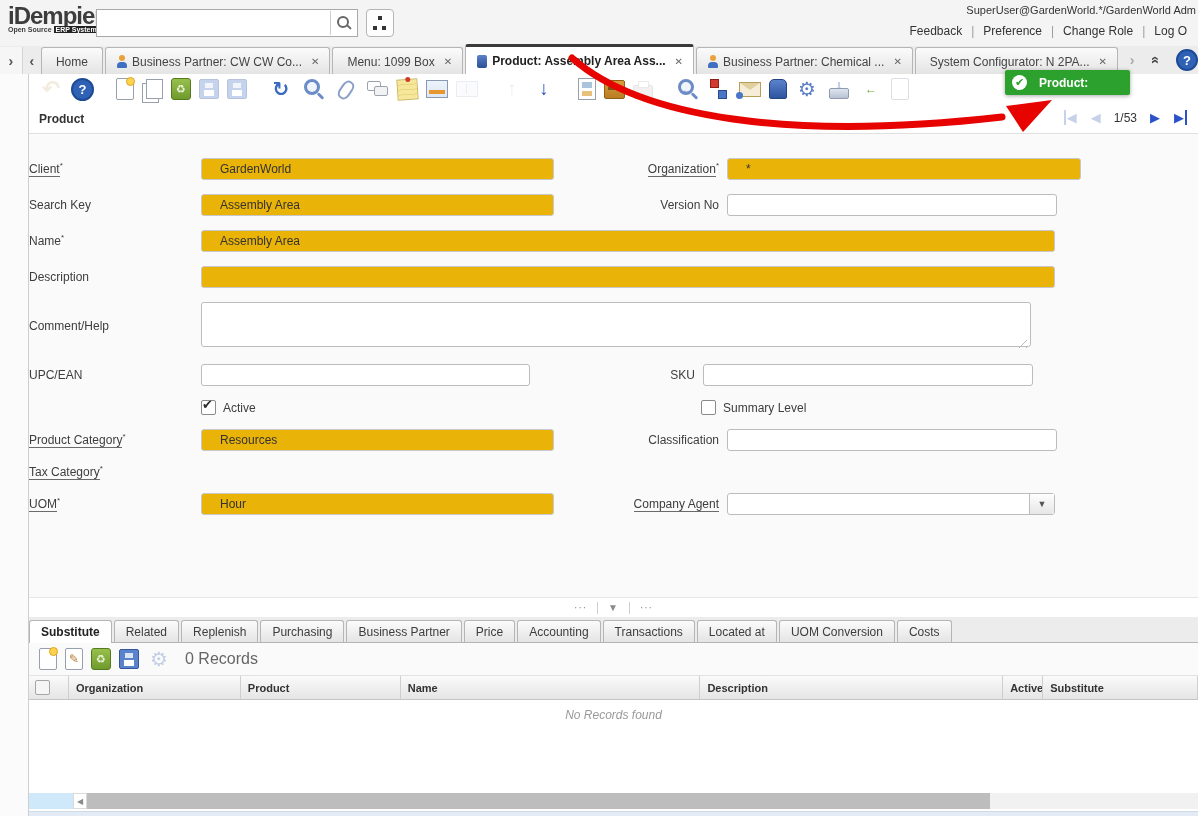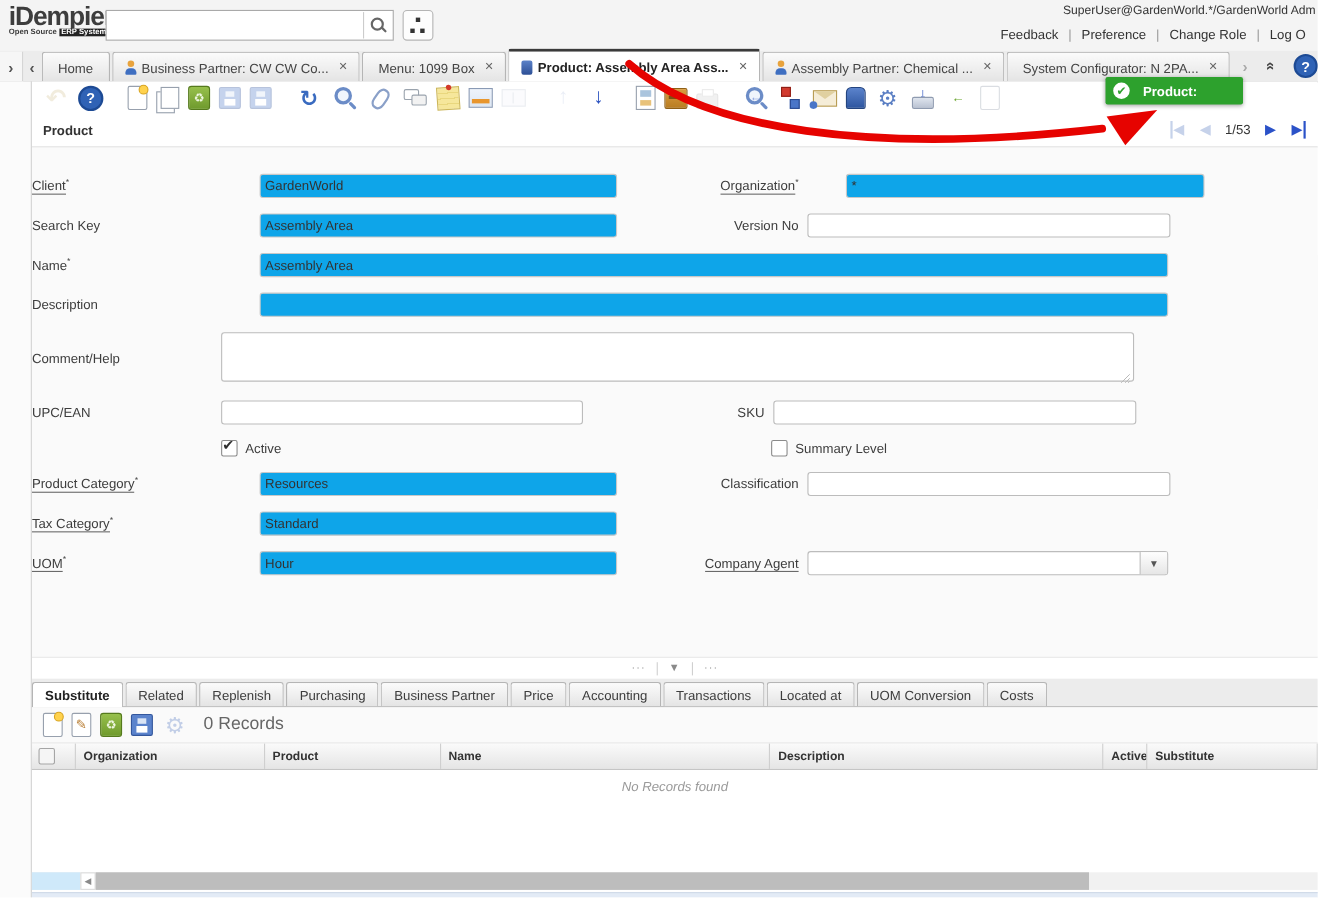--- a/index.html
+++ b/index.html
@@ -110,21 +110,21 @@
   .recpos{color:#333;font-size:12px;margin:0 6px;}
 
   
   .formarea{height:463px;background:#fafafa;padding-top:24px;overflow:hidden;box-sizing:border-box;}
   .frow{display:flex;align-items:center;margin-bottom:14px;}
   .lbl{width:164px;padding-right:8px;text-align:left;color:#3d3d3d;flex:none;}
   .lbl2{width:165px;padding-right:8px;text-align:right;color:#3d3d3d;flex:none;}
   .lnk{border-bottom:1px solid #6a6a6a;}
   .req{font-size:8px;position:relative;top:-5px;color:#444;}
   .spacer{width:172px;flex:none;}
-  .ro{background:#0ea5e9;border:1px solid #c8c8c8;border-radius:3px;height:20px;line-height:20px;padding:0 4px;box-sizing:content-box;color:#333;margin-left:35px;}
+  .ro{background:#eab308;border:1px solid #c8c8c8;border-radius:3px;height:20px;line-height:20px;padding:0 18px;box-sizing:content-box;color:#333;}
   .ed{background:#fff;border:1px solid #bcbcbc;border-radius:3px;height:20px;padding:0 6px;font-size:12px;color:#333;outline:none;font-family:inherit;}
   .w-half{width:315px;flex:none;}
   .w-half2{width:316px;flex:none;}
   .w-wide{width:816px;flex:none;}
   textarea.ed{height:40px;resize:none;padding-top:3px;width:816px;}
   .ta-wrap{position:relative;width:828px;}
   .ta-wrap::after{content:'';position:absolute;right:2px;bottom:2px;width:8px;height:8px;background:linear-gradient(135deg,transparent 0 50%,#b9b9b9 50% 55%,transparent 55% 70%,#b9b9b9 70% 75%,transparent 75% 90%,#b9b9b9 90% 95%,transparent 95%);}
   .cb{width:13px;height:13px;border:1px solid #8a8a8a;border-radius:2px;background:#fff;display:inline-block;position:relative;flex:none;}
   .cb.on::after{content:'✔';position:absolute;top:-4px;left:0;font-size:13px;color:#2d2d2d;}
   .cb-label{margin-left:7px;color:#3d3d3d;}
@@ -209,21 +209,21 @@
           <span class="tlabel">Menu: 1099 Box</span>
           <span class="tclose">✕</span>
         </div>
         <div class="wtab active">
           <span class="ticon product-icon"></span>
           <span class="tlabel">Product: Assembly Area Ass...</span>
           <span class="tclose">✕</span>
         </div>
         <div class="wtab">
           <span class="ticon user-icon"></span>
-          <span class="tlabel">Assembly Partner: Chemical ...</span>
+          <span class="tlabel">Business Partner: Chemical ...</span>
           <span class="tclose">✕</span>
         </div>
         <div class="wtab">
           <span class="tlabel">System Configurator: N 2PA...</span>
           <span class="tclose">✕</span>
         </div>
       </div>
     <div class="tabbar-right">
       <div class="tab-scroll pale">›</div>
       <div class="tab-scroll">
@@ -324,21 +324,20 @@
         <span class="cb-label">Summary Level</span>
       </div>
       <div class="frow">
         <span class="lbl"><span class="lnk">Product Category</span><span class="req">*</span></span>
         <div class="ro w-half">Resources</div>
         <span class="lbl2">Classification</span>
         <input class="ed w-half2" value="" style="">
       </div>
       <div class="frow">
         <span class="lbl"><span class="lnk">Tax Category</span><span class="req">*</span></span>
-        <div class="ro w-half">Standard</div>
       </div>
       <div class="frow">
         <span class="lbl"><span class="lnk">UOM</span><span class="req">*</span></span>
         <div class="ro w-half">Hour</div>
         <span class="lbl2"><span class="lnk">Company Agent</span></span>
         <div class="combo">
           <span class="combo-btn">▼</span>
         </div>
       </div>
 

